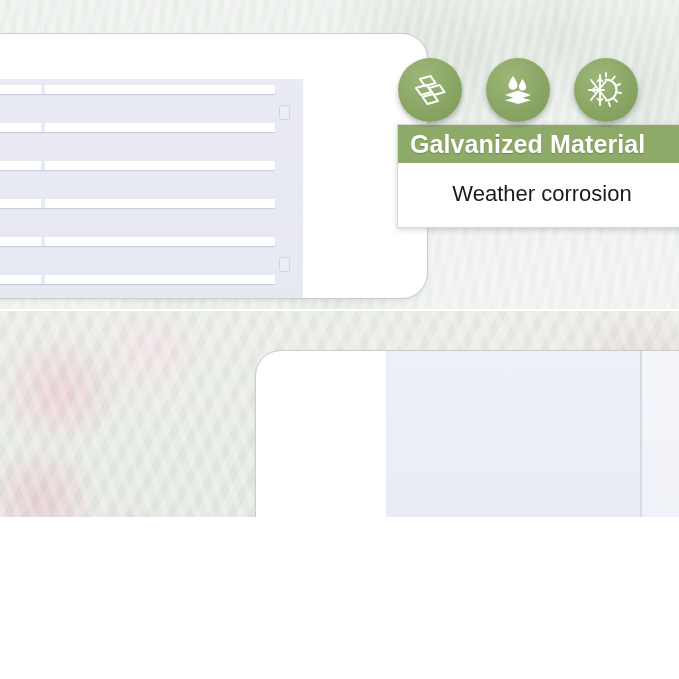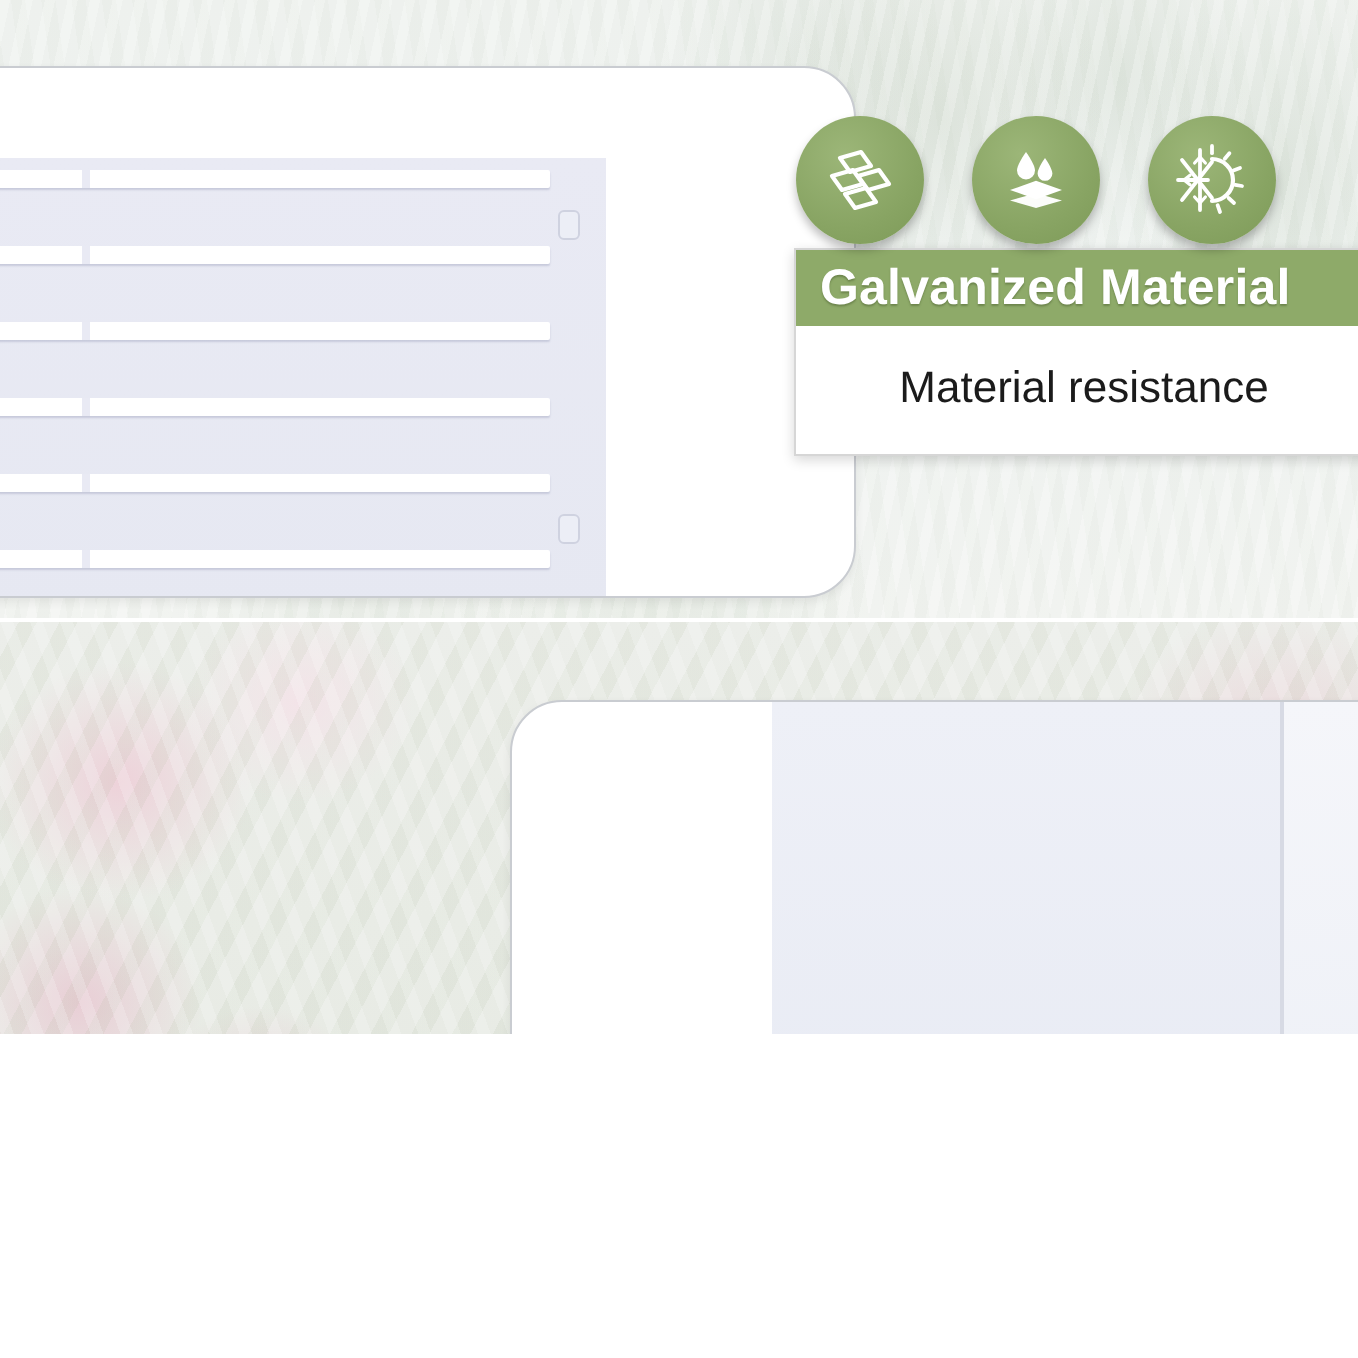--- a/index.html
+++ b/index.html
@@ -294,21 +294,21 @@
           <line x1="36" y1="24" x2="32.6" y2="23.4"></line>
           <line x1="32" y1="32.5" x2="29.3" y2="30"></line>
           <line x1="25" y1="37" x2="23.8" y2="33.6"></line>
         </g>
       </svg>
     </div>
 
     <div class="callout" id="callout-galvanized">
       <div class="callout-title">Galvanized Material</div>
       <div class="callout-body">
-        <div class="line">Material resistance</div>
+        <div class="line">Weather corrosion</div>
       </div>
     </div>
   </div>
 
   <div class="panel-divider"></div>
 
   <div class="panel" id="panel-bottom">
 
     <div class="bg" id="bg-bottom"></div>
 

